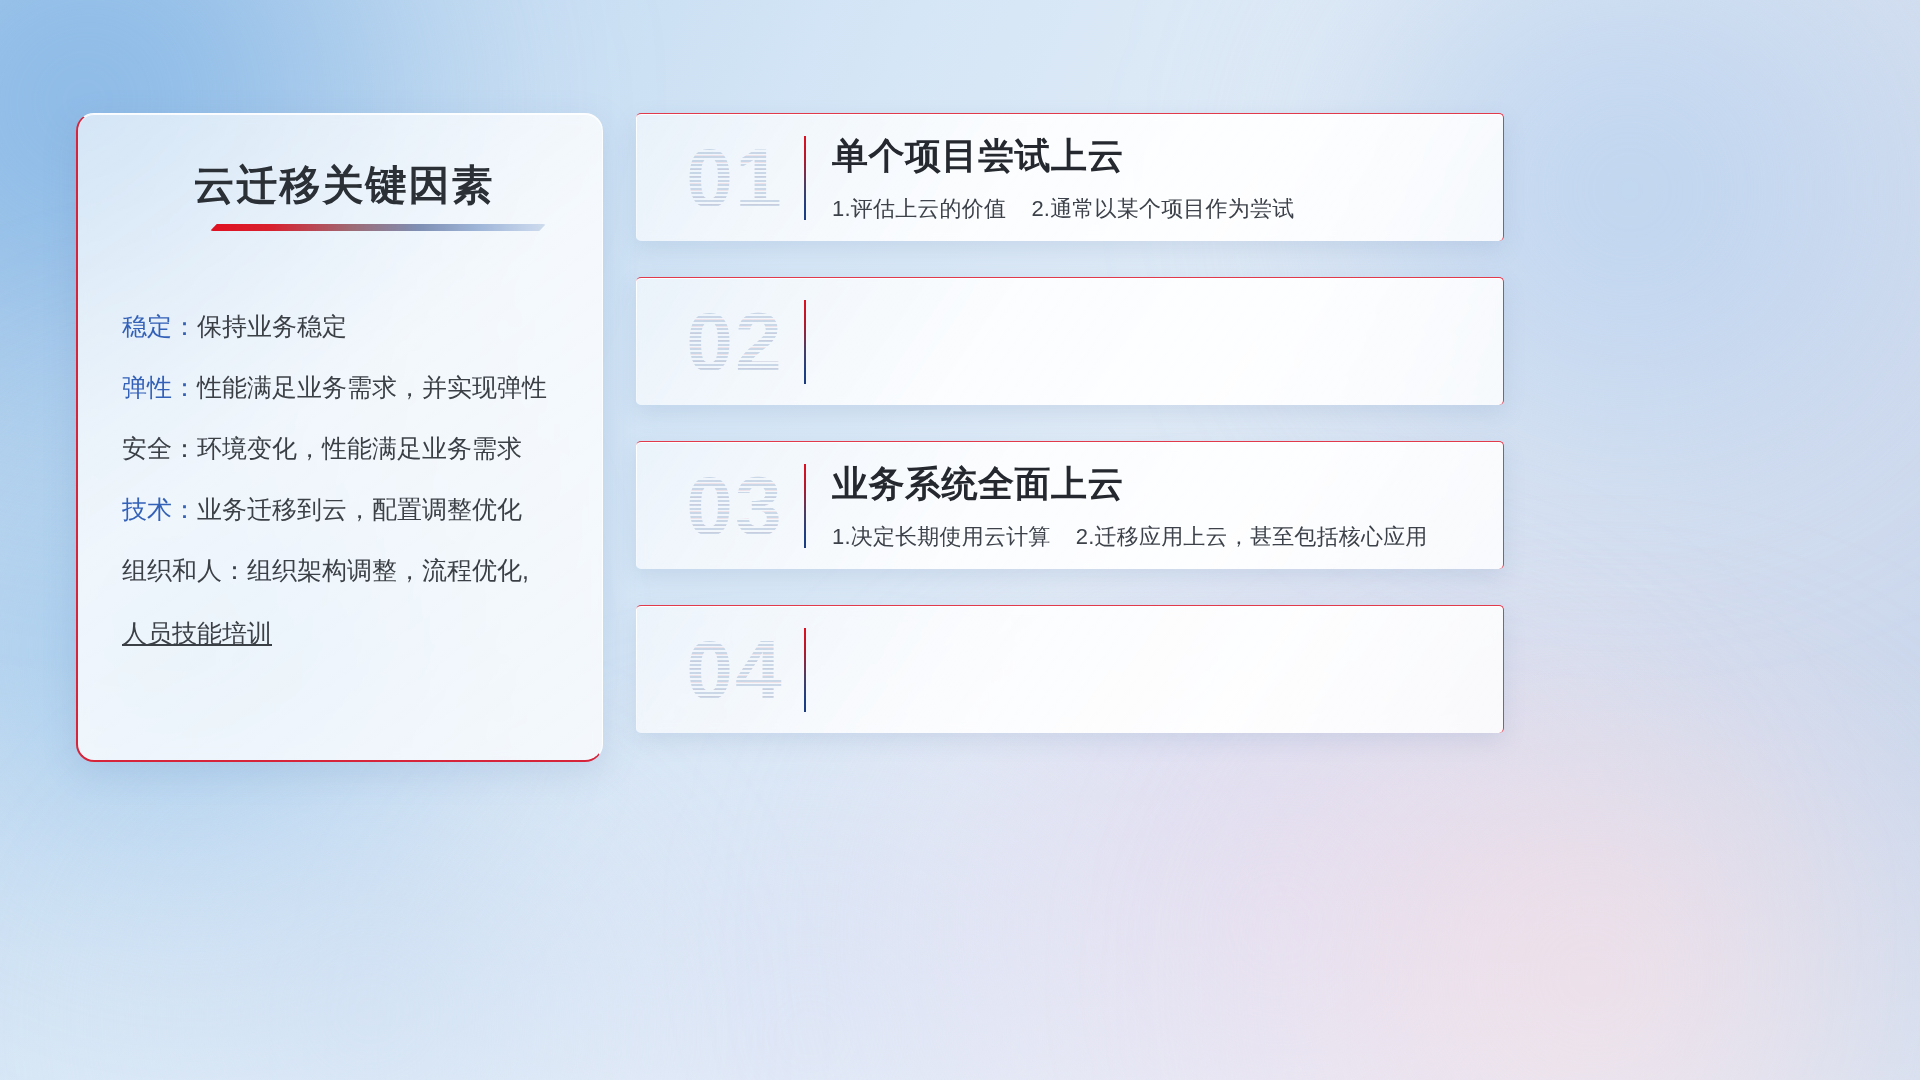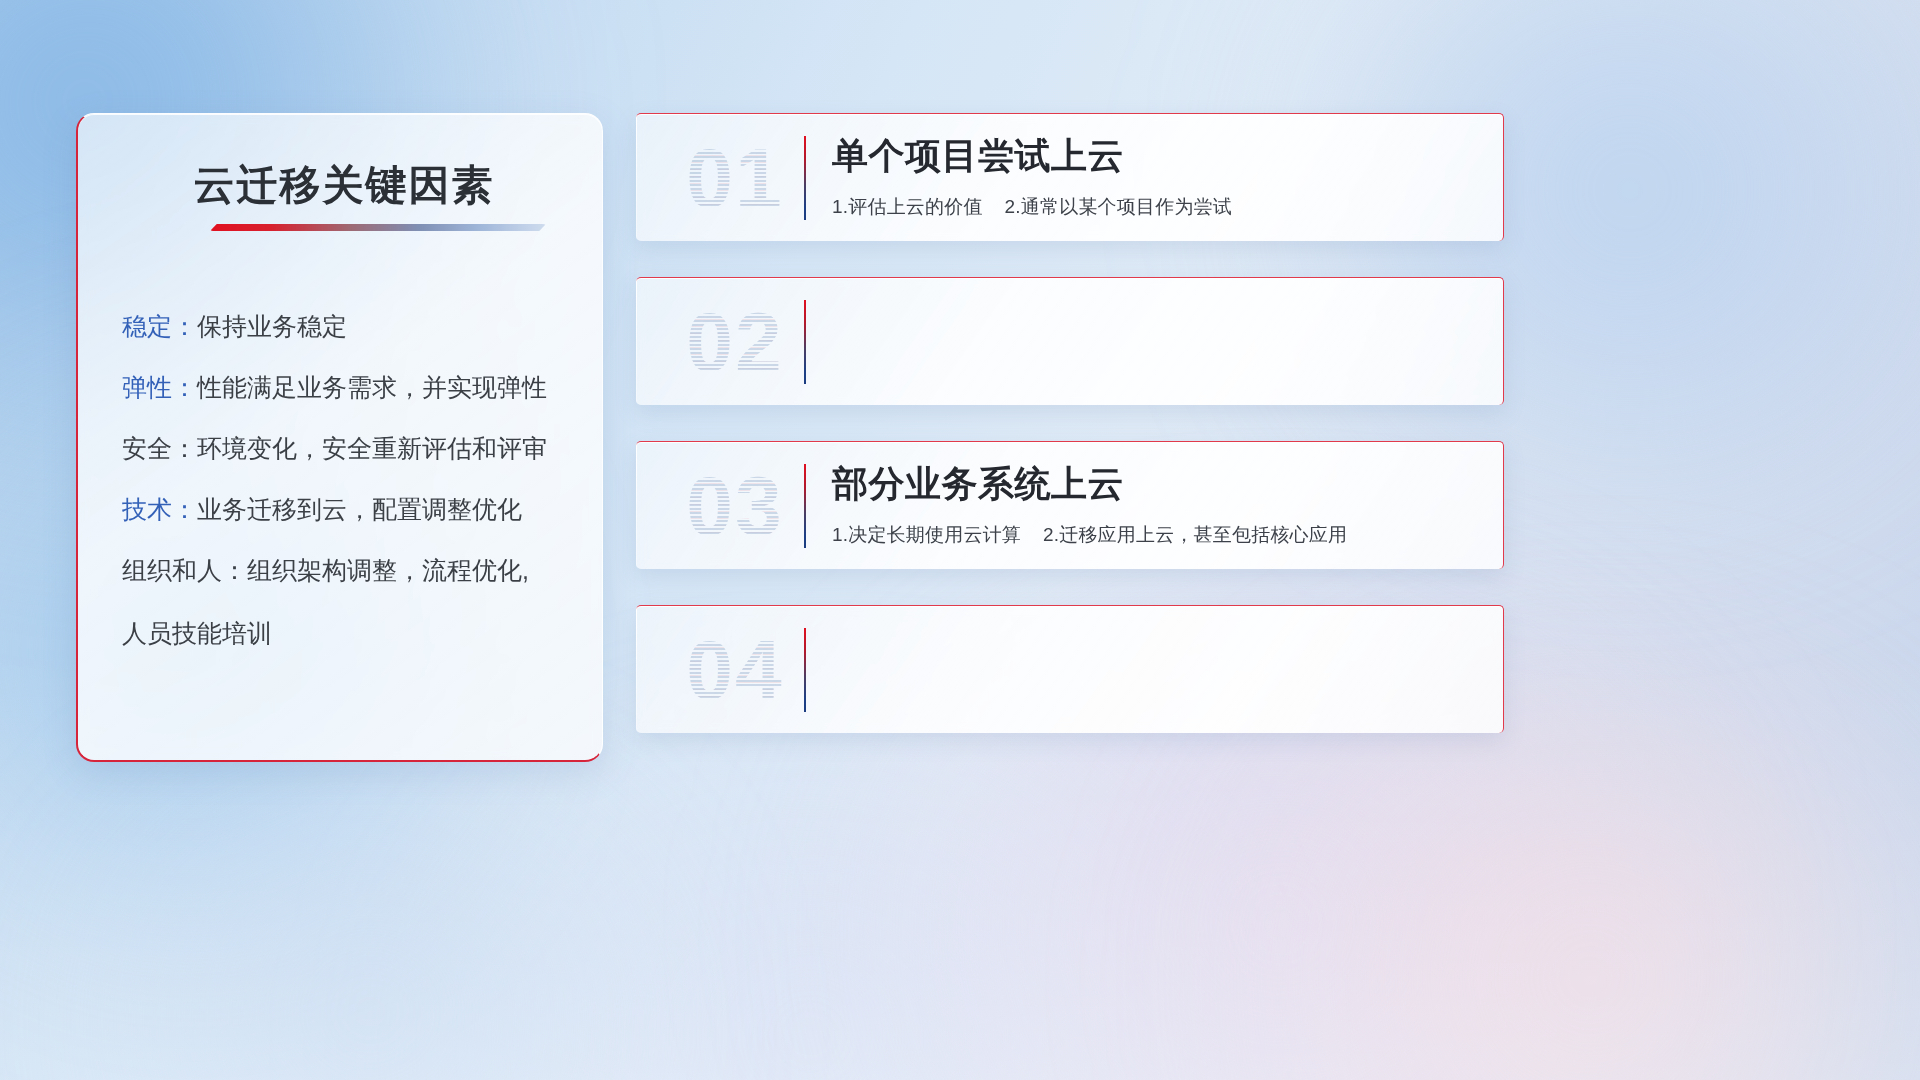--- a/index.html
+++ b/index.html
@@ -67,21 +67,21 @@
   }
   .factor-row{
     font-size:25px;line-height:1.0;color:#3b3f46;
     margin-bottom:36px;white-space:nowrap;
   }
   .factor-row.wrapline{margin-bottom:34px;}
   .factor-label{font-weight:400;margin-top:36px;}
   .factor-label.blue{color:#3461b8;}
   .factor-label.gray{color:#3b3f46;}
   .factor-text{color:#3b3f46;}
-  .factor-cont{font-size:25px;color:#3b3f46;margin-bottom:0;}
+  .factor-cont{font-size:25px;color:#3b3f46;margin-bottom:0;text-decoration:underline;}
 
   
   #cards{position:absolute;left:636px;top:113px;width:868px;}
   .step-card{
     position:relative;height:127px;margin-bottom:36px;
     border-radius:5px;
     background:linear-gradient(125deg,rgba(255,255,255,.55) 0%,rgba(255,255,255,.88) 40%,rgba(255,255,255,.95) 70%,rgba(255,255,255,.82) 100%);
     backdrop-filter:blur(4px);
     box-shadow:0 8px 22px rgba(100,132,175,.16), inset 0 1px 0 rgba(255,255,255,.9);
     border-top:1.5px solid #e03a4c;
@@ -120,21 +120,21 @@
     position:absolute;left:168px;top:22px;width:2px;height:84px;
     background:linear-gradient(to bottom,#e01020 0%,#b2192c 28%,#4a3d63 58%,#1d3f86 85%,#1b3c80 100%);
   }
 
   .card-body{position:absolute;left:196px;right:28px;top:18px;}
   .card-title{
     font-size:36px;font-weight:bold;color:#25292f;letter-spacing:.5px;
     margin-bottom:13px;
   }
   .card-sub{
-    font-size:19px;color:#3d424a;letter-spacing:.2px;white-space:pre;
+    font-size:22px;color:#3d424a;letter-spacing:.2px;white-space:pre;
   }
 </style>
 </head>
 <body>
 
 <div id="bg">
   <div class="bg-base"></div>
   <div class="bg-blob blob-a"></div>
   <div class="bg-blob blob-b"></div>
   <div class="bg-blob blob-c"></div>
@@ -154,21 +154,21 @@
 
       <div class="factor-row">
         <span class="factor-label blue">稳定：</span><span class="factor-text">保持业务稳定</span>
       </div>
 
       <div class="factor-row">
         <span class="factor-label blue">弹性：</span><span class="factor-text">性能满足业务需求，并实现弹性</span>
       </div>
 
       <div class="factor-row">
-        <span class="factor-label gray">安全：</span><span class="factor-text">环境变化，安全重新评估和评审</span>
+        <span class="factor-label gray">安全：</span><span class="factor-text">环境变化，性能满足业务需求</span>
       </div>
 
       <div class="factor-row">
         <span class="factor-label blue">技术：</span><span class="factor-text">业务迁移到云，配置调整优化</span>
       </div>
 
       <div class="factor-row wrapline">
         <span class="factor-label gray">组织和人：</span><span class="factor-text">组织架构调整，流程优化,</span>
       </div>
 
@@ -195,21 +195,21 @@
     <div class="card-divider"></div>
     <div class="card-body">
     </div>
   </div>
 
   <div class="step-card">
     <div class="card-num-shadow">03</div>
     <div class="card-num">03</div>
     <div class="card-divider"></div>
     <div class="card-body">
-      <div class="card-title">部分业务系统上云</div>
+      <div class="card-title">业务系统全面上云</div>
       <div class="card-sub">1.决定长期使用云计算    2.迁移应用上云，甚至包括核心应用</div>
     </div>
   </div>
 
   <div class="step-card">
     <div class="card-num-shadow">04</div>
     <div class="card-num">04</div>
     <div class="card-divider"></div>
   </div>
 

